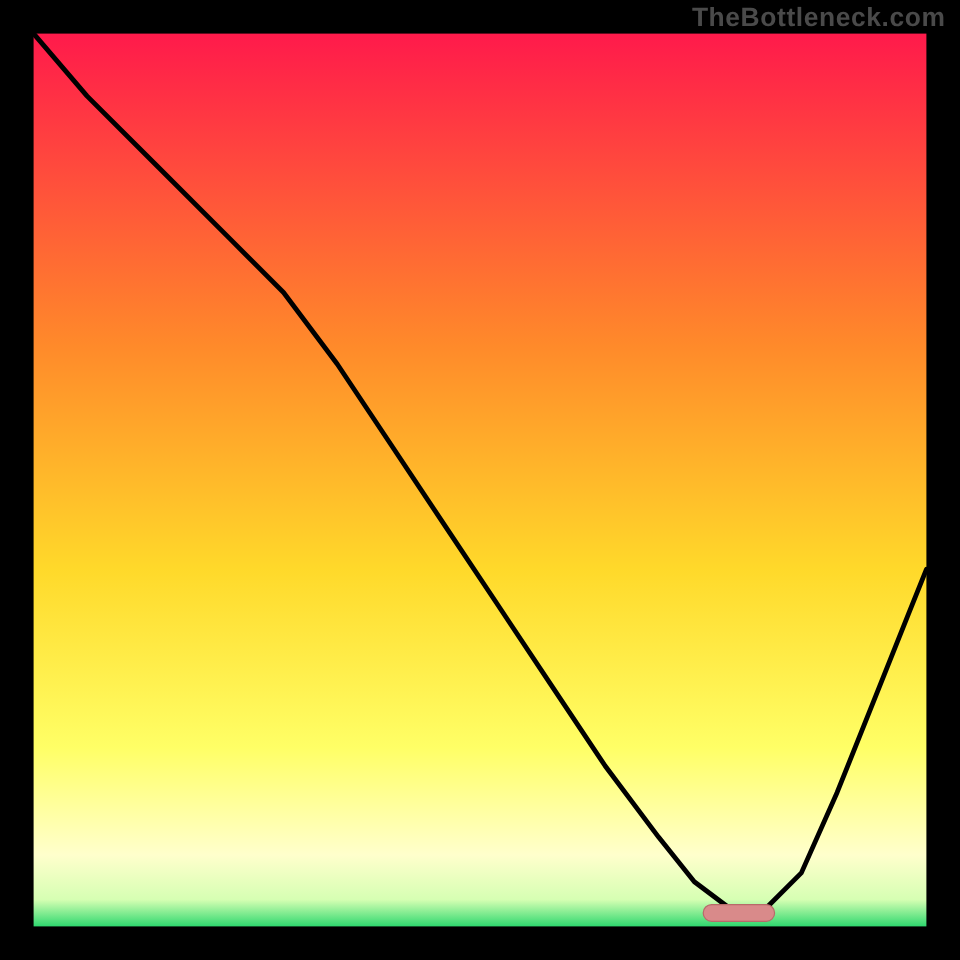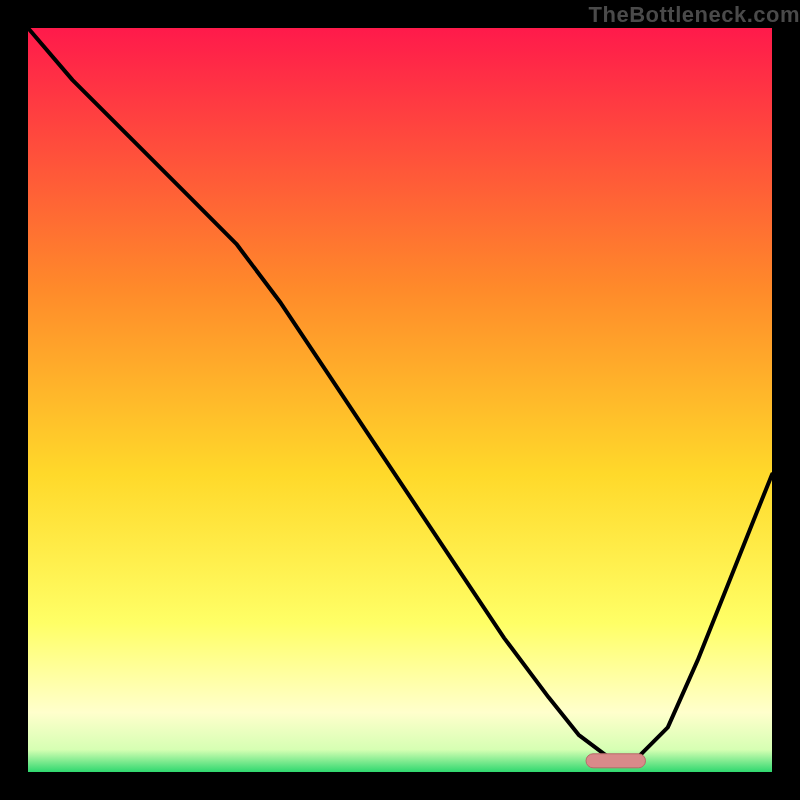--- a/index.html
+++ b/index.html
@@ -14,21 +14,21 @@
     position: absolute;
     left: 0;
     top: 0;
     width: 800px;
     height: 800px;
     background: #000;
   }
   .watermark {
     position: absolute;
     top: 2px;
-    right: 0;
+    right: 12px;
     color: #4a4a4a;
     font-size: 22px;
     font-weight: bold;
     letter-spacing: 0.5px;
   }
   svg { display: block; }
 </style>
 </head>
 <body>
 <div class="frame">

